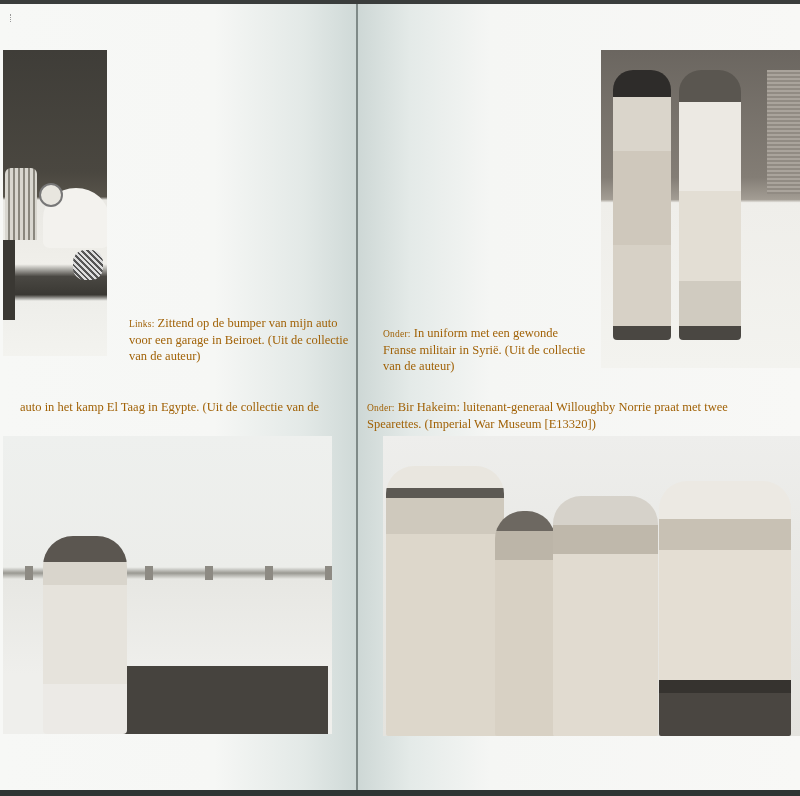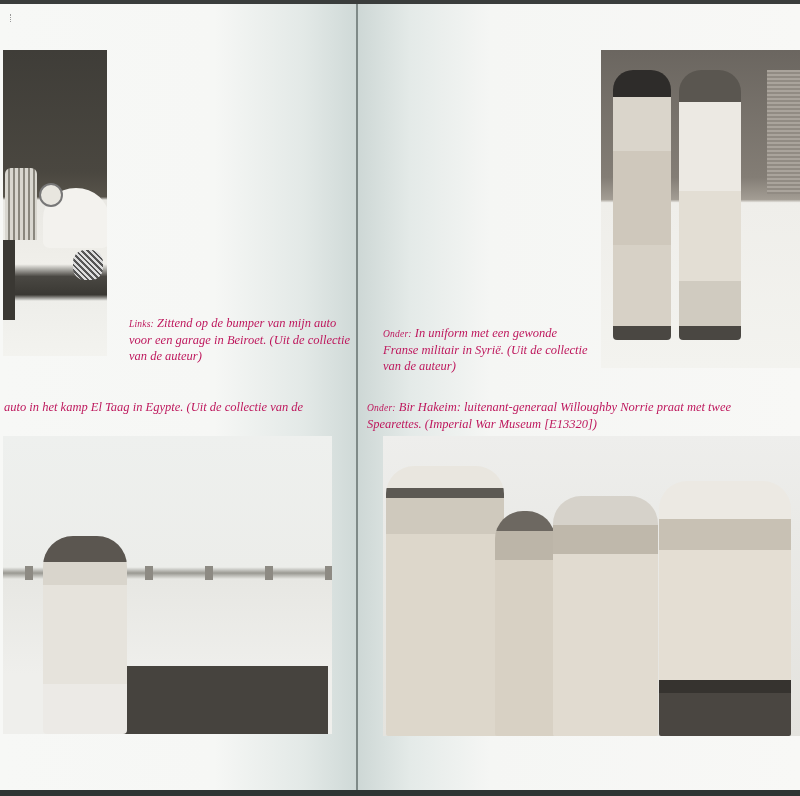--- a/index.html
+++ b/index.html
@@ -4,21 +4,21 @@
 <style>
   html,body{margin:0;padding:0;}
   body{width:800px;height:796px;position:relative;overflow:hidden;background:#d9dcd8;font-family:"Liberation Serif","DejaVu Serif",serif;}
   .topbar{position:absolute;left:0;top:0;width:800px;height:4px;background:#3a3d3c;}
   .botbar{position:absolute;left:0;bottom:0;width:800px;height:6px;background:#2f3433;}
   .page{position:absolute;top:4px;height:786px;}
   .page-left{left:0;width:357px;background:linear-gradient(to right,#f7f8f6 0%,#f6f7f5 60%,#e3e9e7 85%,#cfd9d7 100%);}
   .page-right{left:357px;width:443px;background:linear-gradient(to right,#cdd7d5 0%,#e4eae8 12%,#f5f6f4 30%,#f8f8f6 100%);}
   .spine{position:absolute;left:356px;top:4px;width:2px;height:786px;background:#7f8a88;}
   .photo{position:absolute;overflow:hidden;}
-  .caption{position:absolute;font-size:12.5px;line-height:16px;color:#be185d;font-style:italic;}
+  .caption{position:absolute;font-size:12.5px;line-height:16px;color:#a16207;}
   .caption .lead{font-size:9.5px;letter-spacing:0.2px;}
   
   .ph-car{left:3px;top:50px;width:104px;height:306px;background:linear-gradient(to bottom,#3f3d38 0%,#4a4740 40%,#57534a 48%,#e9e8e3 49%,#f0efea 70%,#4a4843 74%,#3a3833 80%,#eeeeea 82%,#f3f3ef 100%);}
   .ph-car .grille{position:absolute;left:2px;top:118px;width:32px;height:72px;background:repeating-linear-gradient(to right,#d9d7d0 0 3px,#8a877e 3px 5px);border-radius:6px 6px 0 0;}
   .ph-car .lamp{position:absolute;left:36px;top:133px;width:20px;height:20px;border-radius:50%;background:#e8e6df;border:2px solid #777;}
   .ph-car .fender{position:absolute;left:40px;top:138px;width:66px;height:60px;border-radius:50% 50% 10% 10%;background:#f3f2ee;}
   .ph-car .tire{position:absolute;left:70px;top:200px;width:30px;height:30px;border-radius:40%;background:repeating-linear-gradient(45deg,#ddd 0 2px,#555 2px 4px);}
   .ph-car .leg{position:absolute;left:0px;top:190px;width:12px;height:80px;background:#3a3833;}
   .ph-couple{left:601px;top:50px;width:199px;height:318px;background:linear-gradient(to bottom,#6b6660 0%,#837d75 40%,#a39d94 47%,#efeeea 48%,#f3f3ef 100%);}
   .ph-couple .shutter{position:absolute;right:0;top:20px;width:33px;height:124px;background:repeating-linear-gradient(to bottom,#aaa49c 0 2px,#918b83 2px 4px);}
@@ -52,21 +52,21 @@
   <div class="grille"></div>
   <div class="fender"></div>
   <div class="lamp"></div>
   <div class="tire"></div>
 </div>
 
 <div class="caption" style="left:129px;top:315px;width:225px;">
   <span class="lead">Links:</span><span> Zittend op de bumper van mijn auto voor een garage in Beiroet. (Uit de collectie van de auteur)</span>
 </div>
 
-<div class="caption" style="left:4px;top:399px;width:350px;white-space:nowrap;">
+<div class="caption" style="left:20px;top:399px;width:350px;white-space:nowrap;">
   <span>auto in het kamp El Taag in Egypte. (Uit de collectie van de</span>
 </div>
 
 <div class="photo ph-beret" title="Smiling woman in beret and uniform standing by a vehicle in desert camp">
   <div class="tents"></div>
   <div class="boat"></div>
   <div class="person"></div>
 </div>
 
 <div class="photo ph-couple" title="Two people in uniform, one wearing a kepi, standing arm in arm in front of a brick wall">

